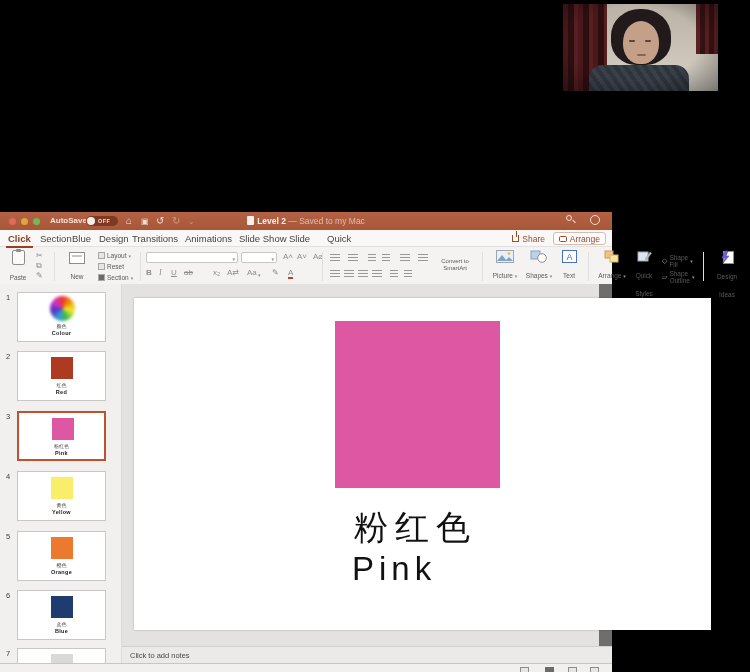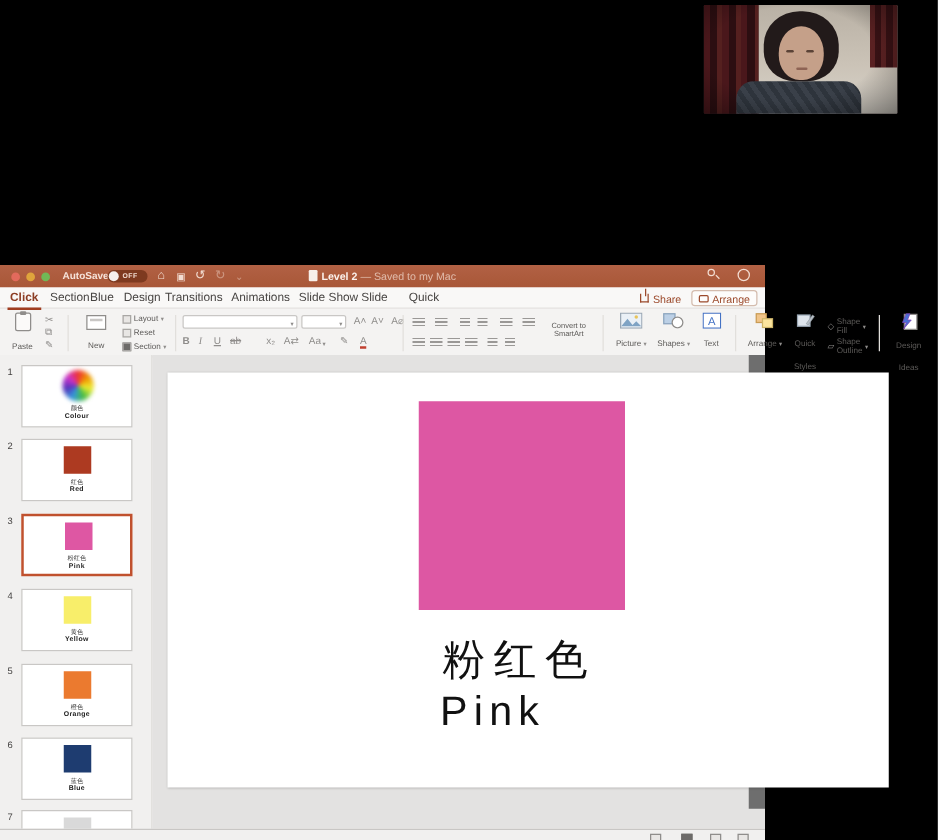--- a/index.html
+++ b/index.html
@@ -362,20 +362,23 @@
 
     <div id="canvas">
       <div id="rail"></div>
       <div id="slide">
         <div id="slide-square" style="background: rgb(221, 87, 163);"></div>
         <div id="slide-zh">粉红色</div>
         <div id="slide-en">Pink</div>
       </div>
     </div>
 
+    <div id="notes">
+      <span id="notes-text">Click to add notes</span>
+    </div>
 
     <div id="statusbar">
       <span class="st-ic" style="left:520px"></span>
       <span class="st-ic sel" style="left:545px"></span>
       <span class="st-ic" style="left:568px"></span>
       <span class="st-ic" style="left:590px"></span>
       <span class="st-ic" style="left:640px;border:none;background:#b4b2b0;height:2px;width:60px;top:6px"></span>
       <span class="st-ic" style="left:740px"></span>
     </div>
 

